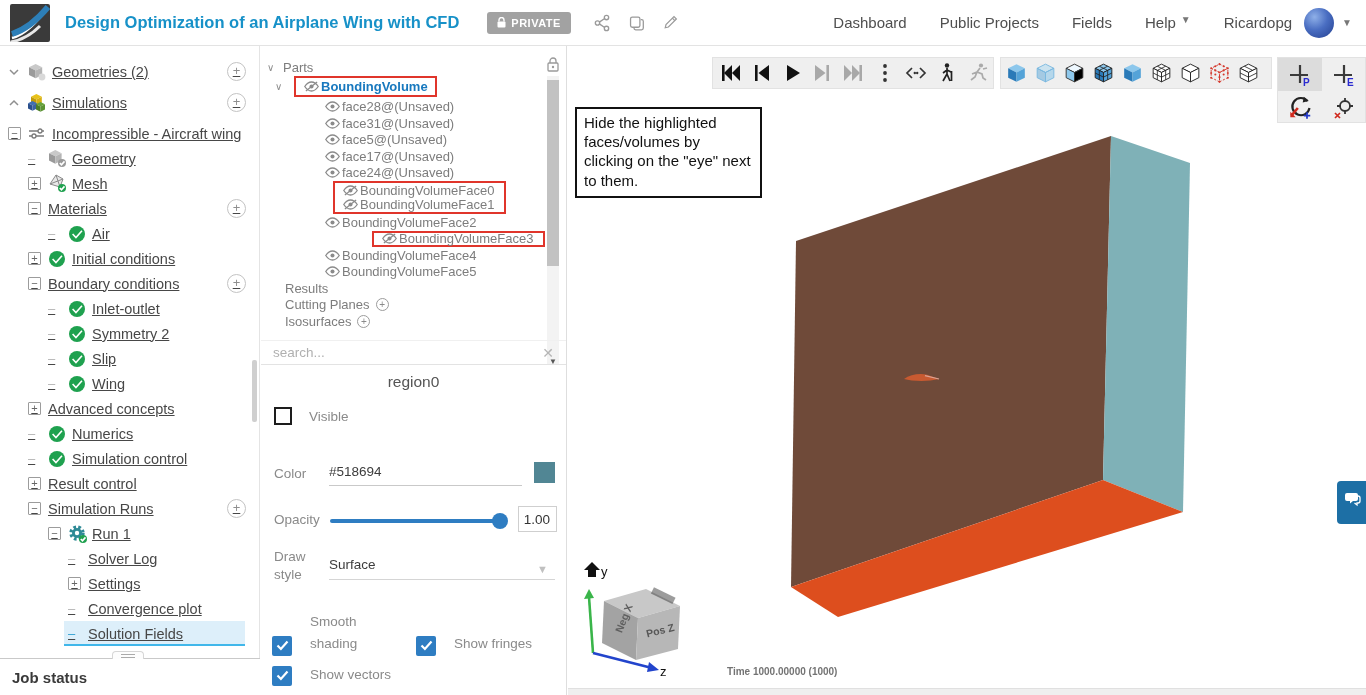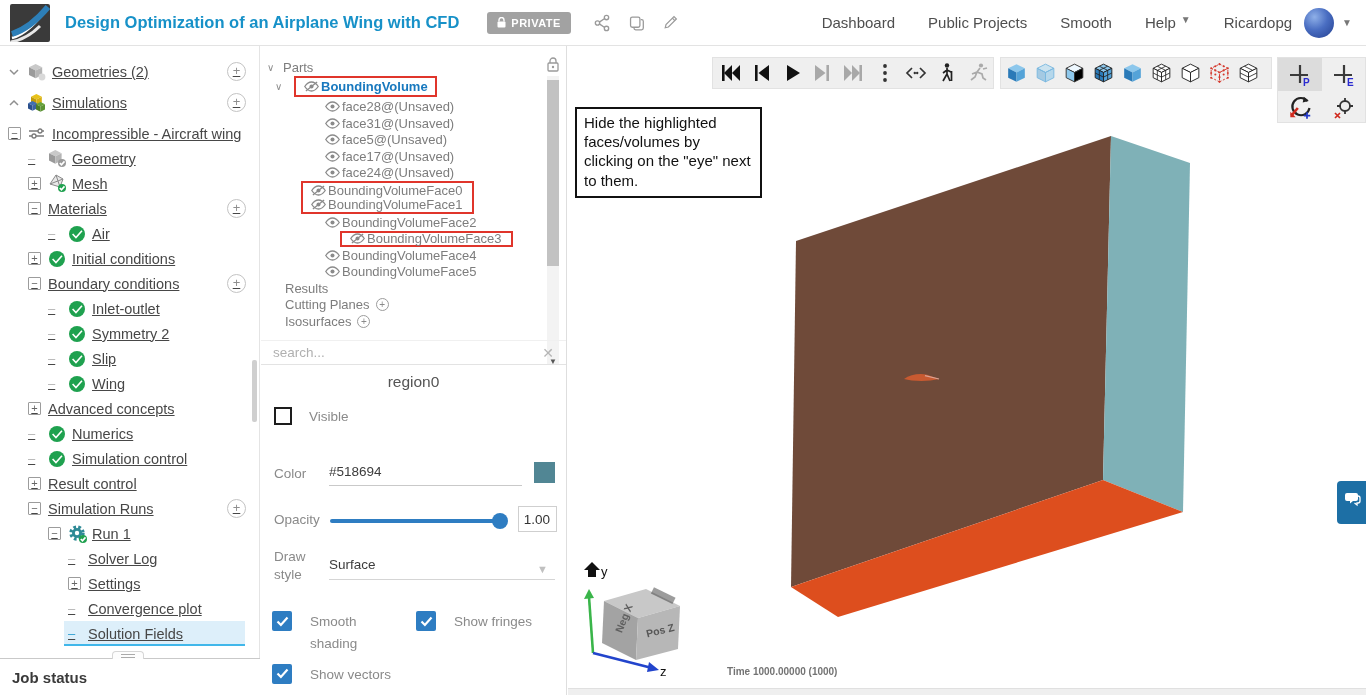--- a/index.html
+++ b/index.html
@@ -37,21 +37,21 @@
   #jobbar{position:absolute;left:0;bottom:0;width:260px;height:37px;background:#fff;border-top:1px solid #c9c9c9;display:flex;align-items:center;}
   #jobbar .jtitle{font-size:15px;font-weight:bold;color:#3a3a3a;padding-left:12px;}
   .handle{position:absolute;left:112px;top:-8px;width:32px;height:8px;background:#fdfdfd;border:1px solid #d6d6d6;border-bottom:none;border-radius:4px 4px 0 0;display:flex;flex-direction:column;justify-content:center;gap:2px;align-items:center;}
   .handle i{display:block;width:14px;height:1px;background:#aaa;}
 
   
   #parts{position:absolute;top:46px;left:261px;width:306px;bottom:0;background:#fff;border-right:1px solid #dedede;}
   #parts-tree{position:absolute;top:13px;left:0;right:24px;}
   .p-row{height:16.5px;display:flex;align-items:center;font-size:13px;color:#7d7d7d;white-space:nowrap;cursor:pointer;}
   .p-row.tall{height:21px;margin-bottom:2px;}
-  .PP0{padding-left:6px}.PP1{padding-left:14px}.PP1b{padding-left:24px}.PP2{padding-left:40px}.PP2n{padding-left:64px}
+  .PP0{padding-left:6px}.PP1{padding-left:14px}.PP1b{padding-left:24px}.PP2{padding-left:72px}.PP2n{padding-left:64px}
   .pchev{width:16px;flex:0 0 16px;color:#8f8f8f;font-size:10px;}
   .peye{width:17px;flex:0 0 17px;display:flex;align-items:center;cursor:pointer;}
   .owrap{display:inline-flex;align-items:center;height:100%;padding:0 6px 0 8px;}
   .owrap.full{border:2px solid #e0352b;margin-left:39px;}
   .owrap.jt{border:2px solid #e0352b;border-bottom:none;}
   .owrap.jb{border:2px solid #e0352b;border-top:none;}
   .owrap.w-bv{margin-left:3px;min-width:143px;}
   .owrap.w-face{min-width:173px;}
   .pblue{color:#1778be;font-weight:bold;}
   .pplus{margin-left:6px;width:13px;height:13px;border:1px solid #9c9c9c;border-radius:50%;color:#8a8a8a;font-size:10px;line-height:11px;text-align:center;}
@@ -75,21 +75,21 @@
   #color-swatch{position:absolute;top:97px;right:11px;width:21px;height:21px;cursor:pointer;}
   #opacity-row .plabel{position:absolute;left:13px;top:147px;}
   .slider{position:absolute;left:69px;top:154px;width:176px;height:4px;background:#2e7dc2;border-radius:2px;cursor:pointer;}
   .knob{position:absolute;right:-2px;top:-6px;width:16px;height:16px;border-radius:50%;background:#2e7dc2;cursor:grab;}
   #opacity-box{position:absolute;left:257px;top:141px;width:39px;height:26px;border:1px solid #cfcfcf;font-size:13.5px;color:#333;display:flex;align-items:center;justify-content:flex-end;padding-right:6px;}
   #draw-label{position:absolute;left:13px;top:183px;width:42px;line-height:1.35;}
   #draw-value{position:absolute;left:68px;top:192px;font-size:13.5px;color:#3c3c3c;}
   #draw-line{position:absolute;left:68px;top:214px;right:11px;border-bottom:1px solid #d5d5d5;}
   #draw-caret{position:absolute;right:18px;top:198px;color:#c0c0c0;font-size:11px;}
   #prop-options{position:absolute;left:11px;top:246px;right:6px;display:grid;grid-template-columns:144px 1fr;row-gap:8px;}
-  .opt{display:flex;gap:18px;align-items:flex-start;}
+  .opt{display:flex;gap:18px;align-items:flex-end;}
   .cbx{width:20px;height:20px;background:#2e7dc2;border-radius:2px;flex:0 0 20px;display:flex;align-items:center;justify-content:center;cursor:pointer;}
   .opt .plabel{max-width:92px;line-height:1.65;}
 
   
   #vp{position:absolute;left:568px;top:46px;right:0;bottom:0;background:#fff;}
   #scene{position:absolute;left:0;top:0;width:798px;height:649px;cursor:grab;}
   .tgroup{position:absolute;top:11px;height:32px;background:#efefef;border:1px solid #e2e2e2;display:flex;align-items:center;}
   #tg-playback{left:144px;width:282px;padding:0 5px;gap:7px;}
   #tg-views{left:432px;width:272px;padding:0 3px;gap:4px;}
   #tg-tools{left:709px;width:89px;height:66px;display:grid;grid-template-columns:44px 44px;grid-template-rows:33px 33px;align-items:center;justify-items:center;padding:0;}
@@ -154,21 +154,21 @@
     </span>
     <span class="spacer"></span>
     <nav id="top-nav">
         <span class="nav-item">
           <span>Dashboard</span>
         </span>
         <span class="nav-item">
           <span>Public Projects</span>
         </span>
         <span class="nav-item">
-          <span>Smooth</span>
+          <span>Fields</span>
         </span>
         <span class="nav-item">
           <span>Help</span>
           <span class="chev">▼</span>
         </span>
         <span class="nav-item">
           <span>Ricardopg</span>
         </span>
       </nav>
     <span class="avatar" style="margin-left:12px;"></span>

